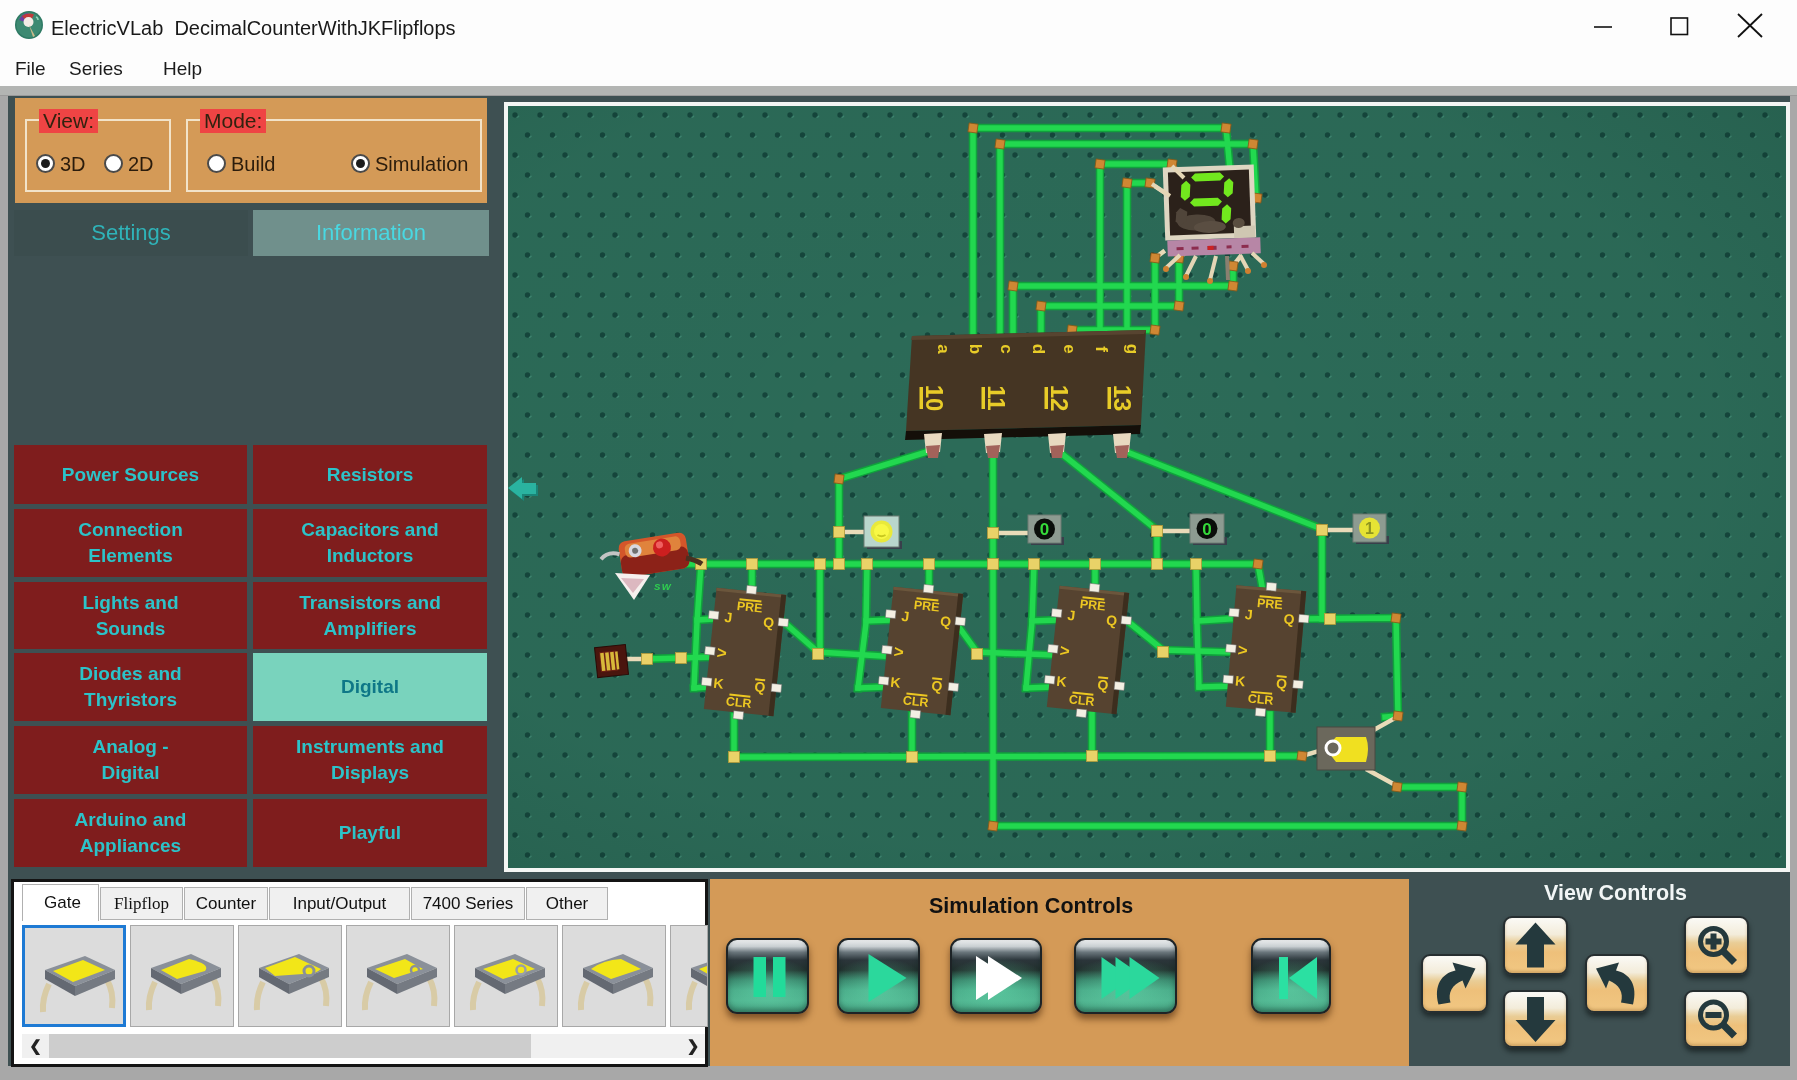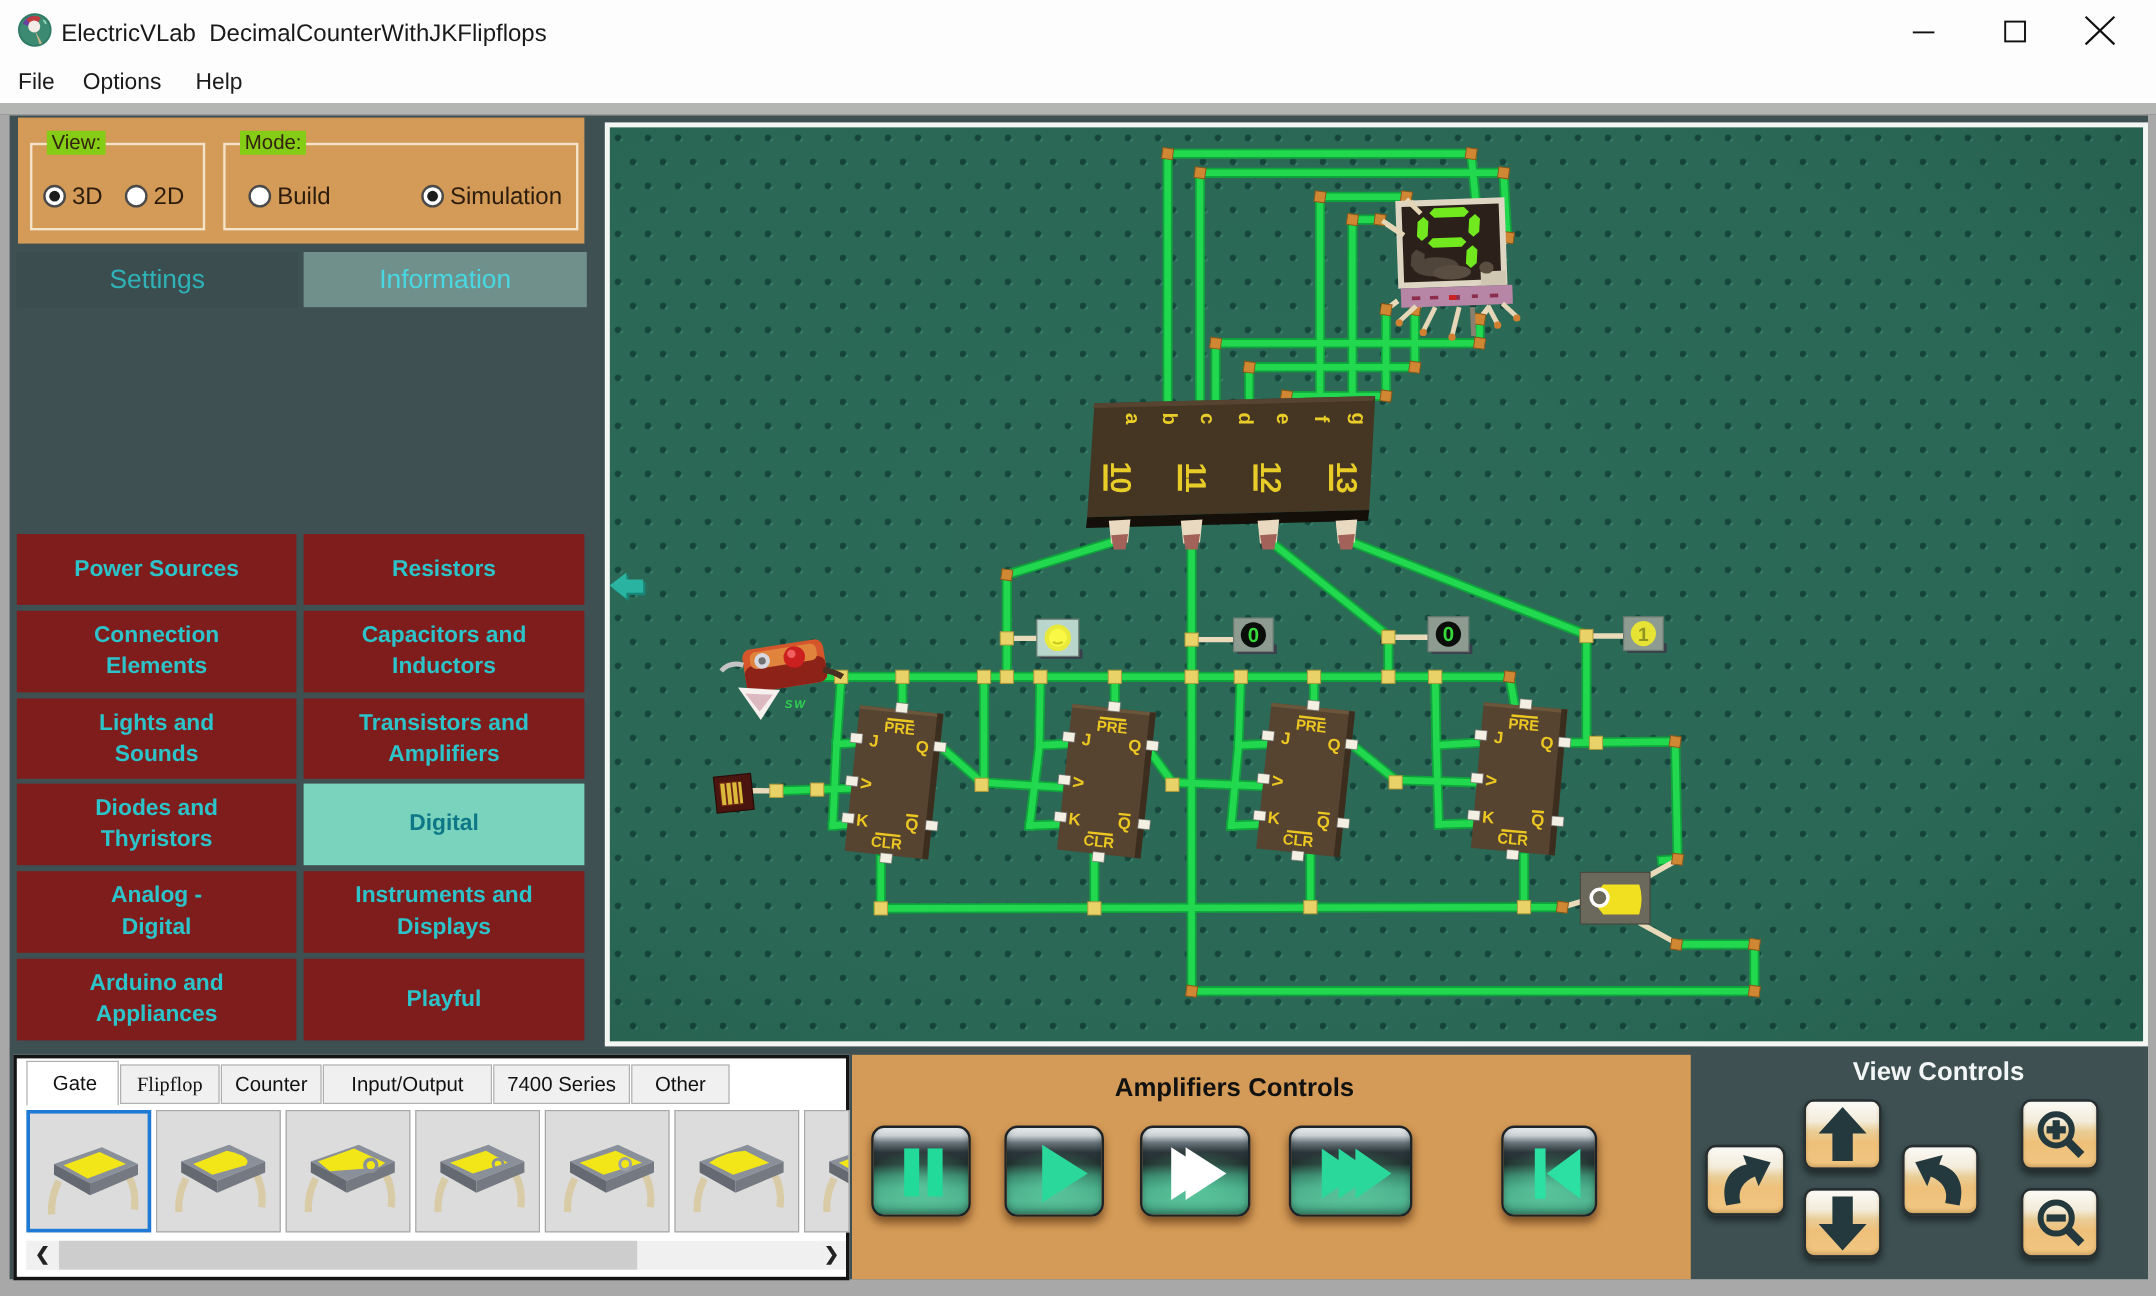--- a/index.html
+++ b/index.html
@@ -7,21 +7,21 @@
   .abs{position:absolute;}
   
   #titlebar{left:0;top:0;width:1797px;height:86px;background:#fdfdfd;}
   #apptitle{left:51px;top:17px;font-size:20px;color:#191919;}
   #menubar{left:0;top:48px;width:1797px;height:38px;}
   .menuitem{position:absolute;top:10px;font-size:19px;color:#1b1b1b;}
   #graystrip{left:0;top:86px;width:1797px;height:10px;background:#b3b5b3;border-bottom:1px solid #9a9a9a;box-sizing:border-box;}
   #client{left:0;top:96px;width:1797px;height:984px;background:#a8a8a8;}
   #clientinner{left:8px;top:0px;width:1782px;height:970px;background:#3e5052;}
   .groupbox{position:absolute;border:2px solid #f2e3c9;}
-  .grouplabel{position:absolute;top:-12px;background:#84cc16;padding:0 4px;font-size:17px;color:#33220f;}
+  .grouplabel{position:absolute;top:-12px;background:#ef4444;padding:0 4px;font-size:21px;color:#33220f;}
   .radio{position:absolute;width:19px;height:19px;border-radius:50%;background:#fff;border:2px solid #4a4a4a;box-sizing:border-box;}
   .radio.sel::after{content:"";position:absolute;left:3px;top:3px;width:9px;height:9px;border-radius:50%;background:#1c1c1c;}
   .radiolabel{position:absolute;font-size:20px;color:#2b1c0c;}
   .tab{position:absolute;font-size:22px;text-align:center;line-height:46px;}
   .catbtn{position:absolute;background:#7f1d1d;color:#2cc3c9;font-size:19px;font-weight:bold;text-align:center;display:flex;align-items:center;justify-content:center;line-height:26px;}
   
   #partspanel{left:11px;top:879px;width:697px;height:188px;background:#fff;border:3px solid #141414;box-sizing:border-box;}
   .ptab{position:absolute;font-size:17px;color:#111;text-align:center;box-sizing:border-box;}
   .thumb{position:absolute;top:925px;width:104px;height:102px;background:#dcdcdc;border:1px solid #a8a8a8;box-sizing:border-box;}
   
@@ -46,21 +46,21 @@
   <circle cx="15" cy="15" r="14" fill="#2e7a64"></circle>
   <circle cx="15" cy="15" r="12.5" fill="#3d8a72"></circle>
   <path d="M5 10 A12 12 0 0 1 14 3 L14 13 Z" fill="#6a3f9f"></path>
   <path d="M8 6 A12 12 0 0 1 20 4.5 L15 14 Z" fill="#c03b3b"></path>
   <circle cx="14.5" cy="12" r="5" fill="#f3ece6"></circle>
   <path d="M15 15 L21 26 L19 27 Z" fill="#c9b98a"></path>
   <path d="M22 7 a3 3 0 0 1 2 3" stroke="#8fd4b8" stroke-width="1.5" fill="none"></path>
 </svg>
 <div id="menubar" class="abs">
   <span class="menuitem" style="left:15px">File</span>
-  <span class="menuitem" style="left:69px">Options</span>
+  <span class="menuitem" style="left:69px">Series</span>
   <span class="menuitem" style="left:163px">Help</span>
 </div>
 
 <svg class="abs" style="left:1560px;top:0px" width="237" height="50" viewBox="0 0 237 50">
   <line x1="34" y1="27" x2="52" y2="27" stroke="#111" stroke-width="1.6"></line>
   <rect x="111" y="18" width="16.5" height="16.5" fill="none" stroke="#111" stroke-width="1.6"></rect>
   <line x1="178" y1="14" x2="202" y2="37" stroke="#111" stroke-width="1.8"></line>
   <line x1="202" y1="14" x2="178" y2="37" stroke="#111" stroke-width="1.8"></line>
 </svg>
 <div class="abs" id="graystrip"></div>
@@ -167,21 +167,21 @@
   <path d="M28 43 L58 32 L80 42 L48 54 Z" fill="#f2e618"></path>
  </svg></div>
   </div>
 
 <div class="abs" style="left:22px;top:1034px;width:659px;height:24px;background:#f0f0f0;"></div>
 <div class="abs" style="left:49px;top:1034px;width:482px;height:24px;background:#cdcdcd;"></div>
 <div class="abs" style="left:22px;top:1034px;width:27px;height:24px;background:#f0f0f0;color:#222;font-size:15px;font-weight:bold;text-align:center;line-height:24px;">❮</div>
 <div class="abs" style="left:681px;top:1034px;width:24px;height:24px;background:#f0f0f0;color:#222;font-size:15px;font-weight:bold;text-align:center;line-height:24px;">❯</div>
 
 <div class="abs" id="simpanel"></div>
-<div class="abs" style="left:929px;top:894px;width:220px;font-size:21.5px;font-weight:bold;color:#111;">Amplifiers Controls</div>
+<div class="abs" style="left:929px;top:894px;width:220px;font-size:21.5px;font-weight:bold;color:#111;">Simulation Controls</div>
 <div id="simbtns">
     <div class="simbtn abs" style="left: 726px; width: 83px; top: 938px;"><svg width="81" height="74">
         <rect x="25.5" y="17" width="12.5" height="40" fill="#22dB9a"></rect>
         <rect x="45" y="17" width="12.5" height="40" fill="#22dB9a"></rect>
       </svg></div>
     <div class="simbtn abs" style="left: 837px; width: 83px; top: 938px;"><svg width="81" height="74">
         <path d="M29.5 14 L29.5 62 L67.5 38 Z" fill="#2bd89c"></path>
       </svg></div>
     <div class="simbtn abs" style="left: 950px; width: 92px; top: 938px;"><svg width="90" height="74">
         <path d="M24 16 L24 60 L58 38 Z" fill="#fff"></path>

